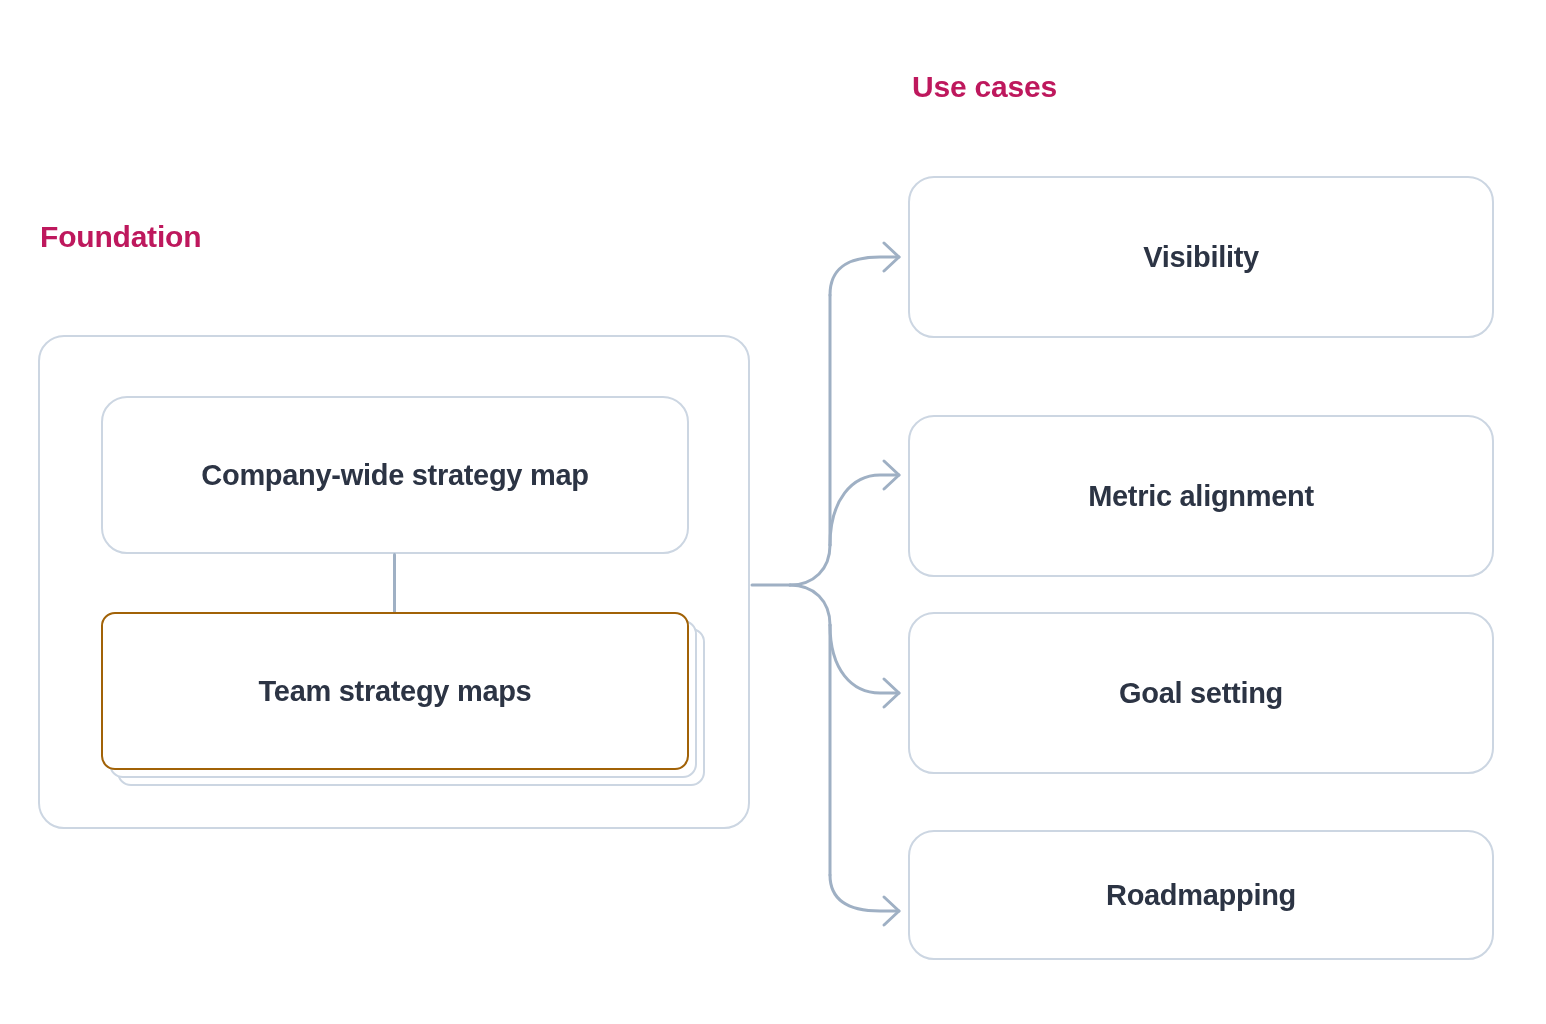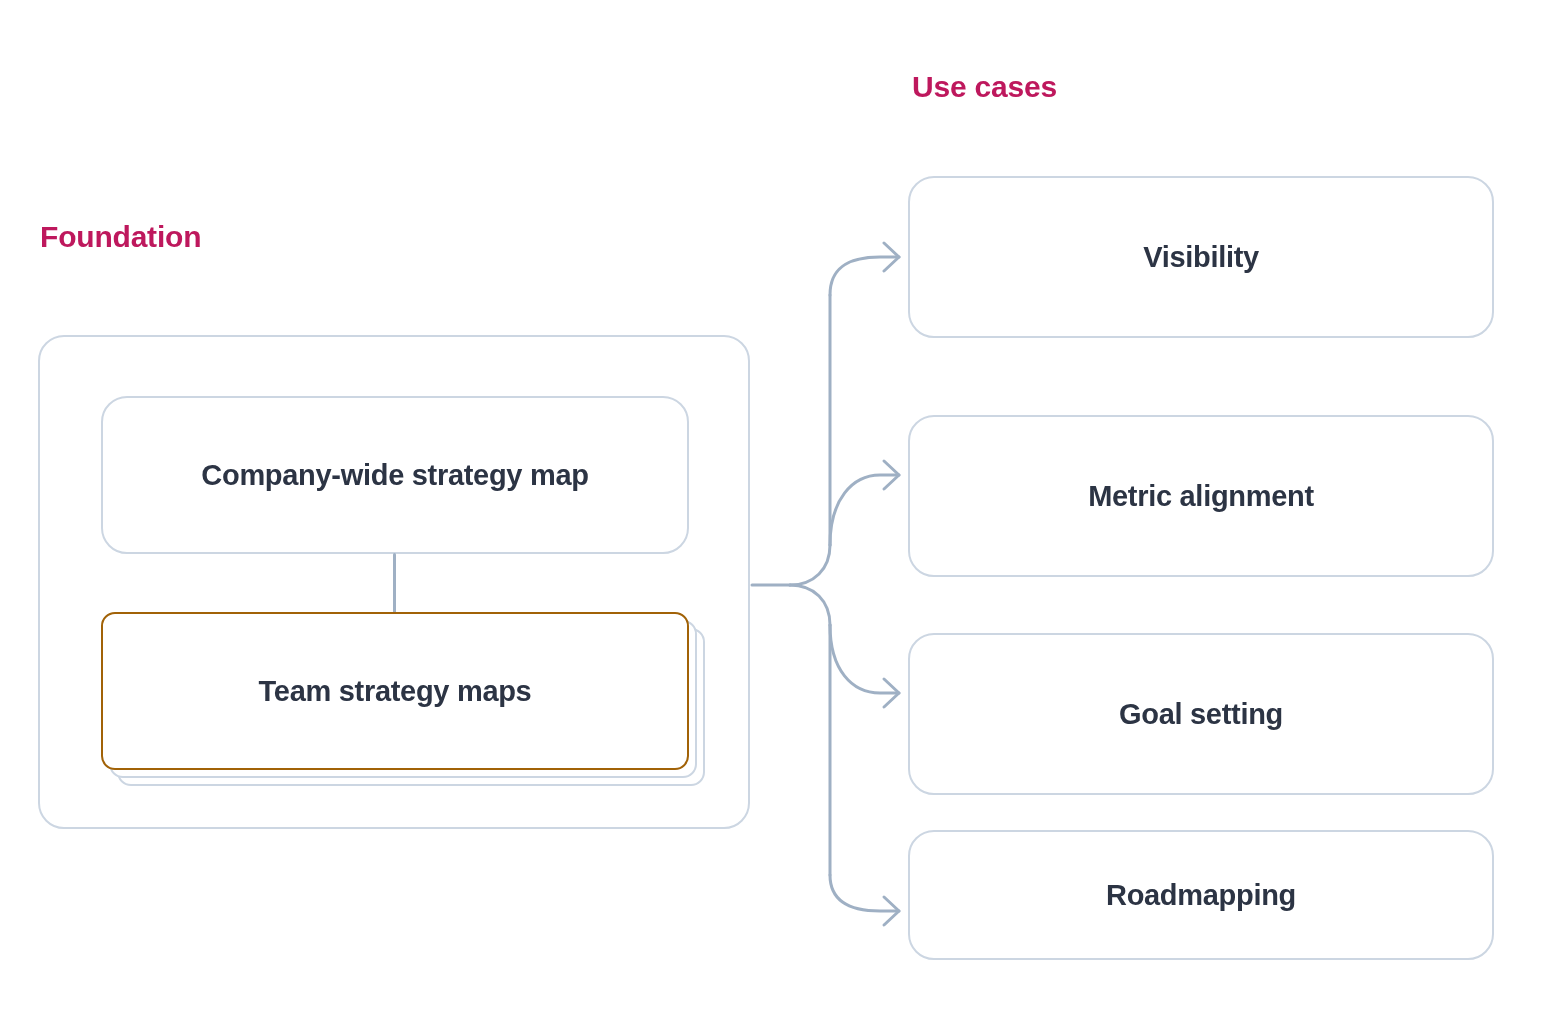--- a/index.html
+++ b/index.html
@@ -117,21 +117,21 @@
     top: 553px;
     width: 3px;
     height: 60px;
     background: #9fb0c4;
     border-radius: 2px;
   }
 
   
   #card-visibility       { left: 908px; top: 176px; width: 586px; height: 162px; }
   #card-metric-alignment { left: 908px; top: 394px; width: 586px; height: 162px; margin-top: 21px; }
-  #card-goal-setting     { left: 908px; top: 612px; width: 586px; height: 162px; margin-top: 21px; }
+  #card-goal-setting     { left: 908px; top: 612px; width: 586px; height: 162px; }
   #card-roadmapping      { left: 908px; top: 830px; width: 586px; height: 130px; }
 
   
   #connector-layer {
     position: absolute;
     left: 0;
     top: 0;
     width: 1546px;
     height: 1024px;
     pointer-events: none;

